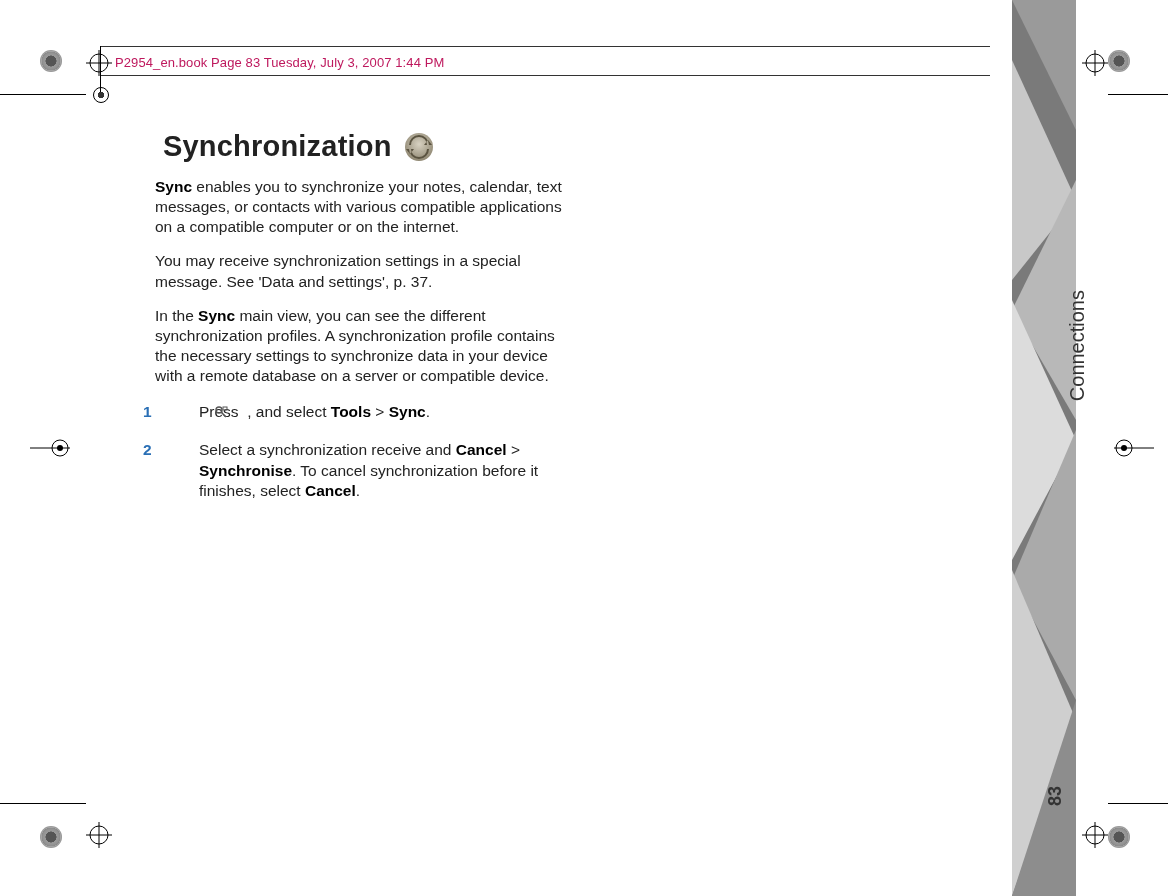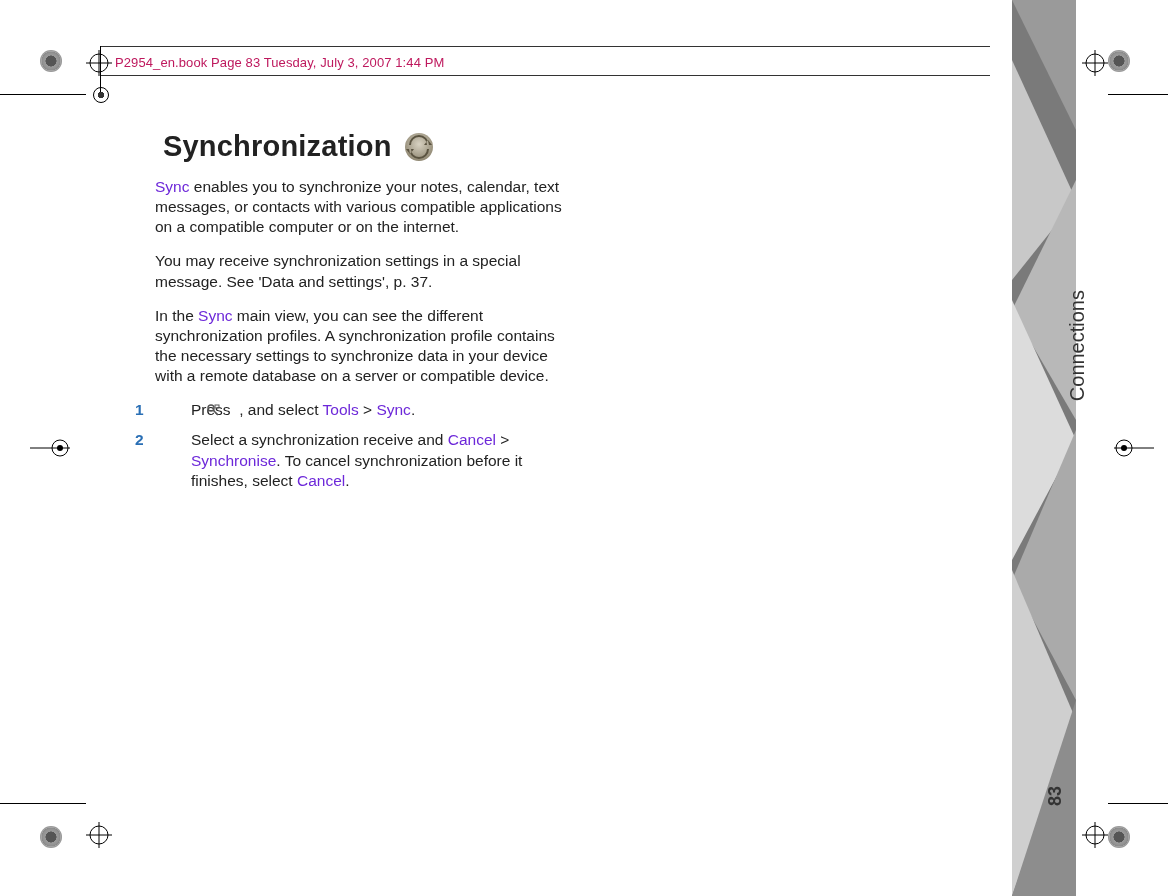--- a/index.html
+++ b/index.html
@@ -85,27 +85,27 @@
   .sync-icon {
     width: 34px;
     height: 32px;
     display: inline-block;
   }
   .para {
     font-size: 15.5px;
     line-height: 1.3;
     margin: 0 0 14px 0;
   }
-  .bold-gray { color: #6d28d9; font-weight: normal; }
+  .bold-gray { color: #000000; font-weight: bold; }
   .step-num { color: #2a6fb5; font-weight: bold; display:inline-block; width:18px; }
   .steps {
     font-size: 15.5px;
     line-height: 1.3;
   }
-  .step { margin: 8px; padding-left: 28px; text-indent: -28px; }
+  .step { margin: 16px; padding-left: 28px; text-indent: -28px; }
   .key-icon {
     display: inline-block;
     vertical-align: -2px;
   }
   
   .sidebar {
     position: absolute;
     right: 92px;
     top: 0;
     width: 70px;

